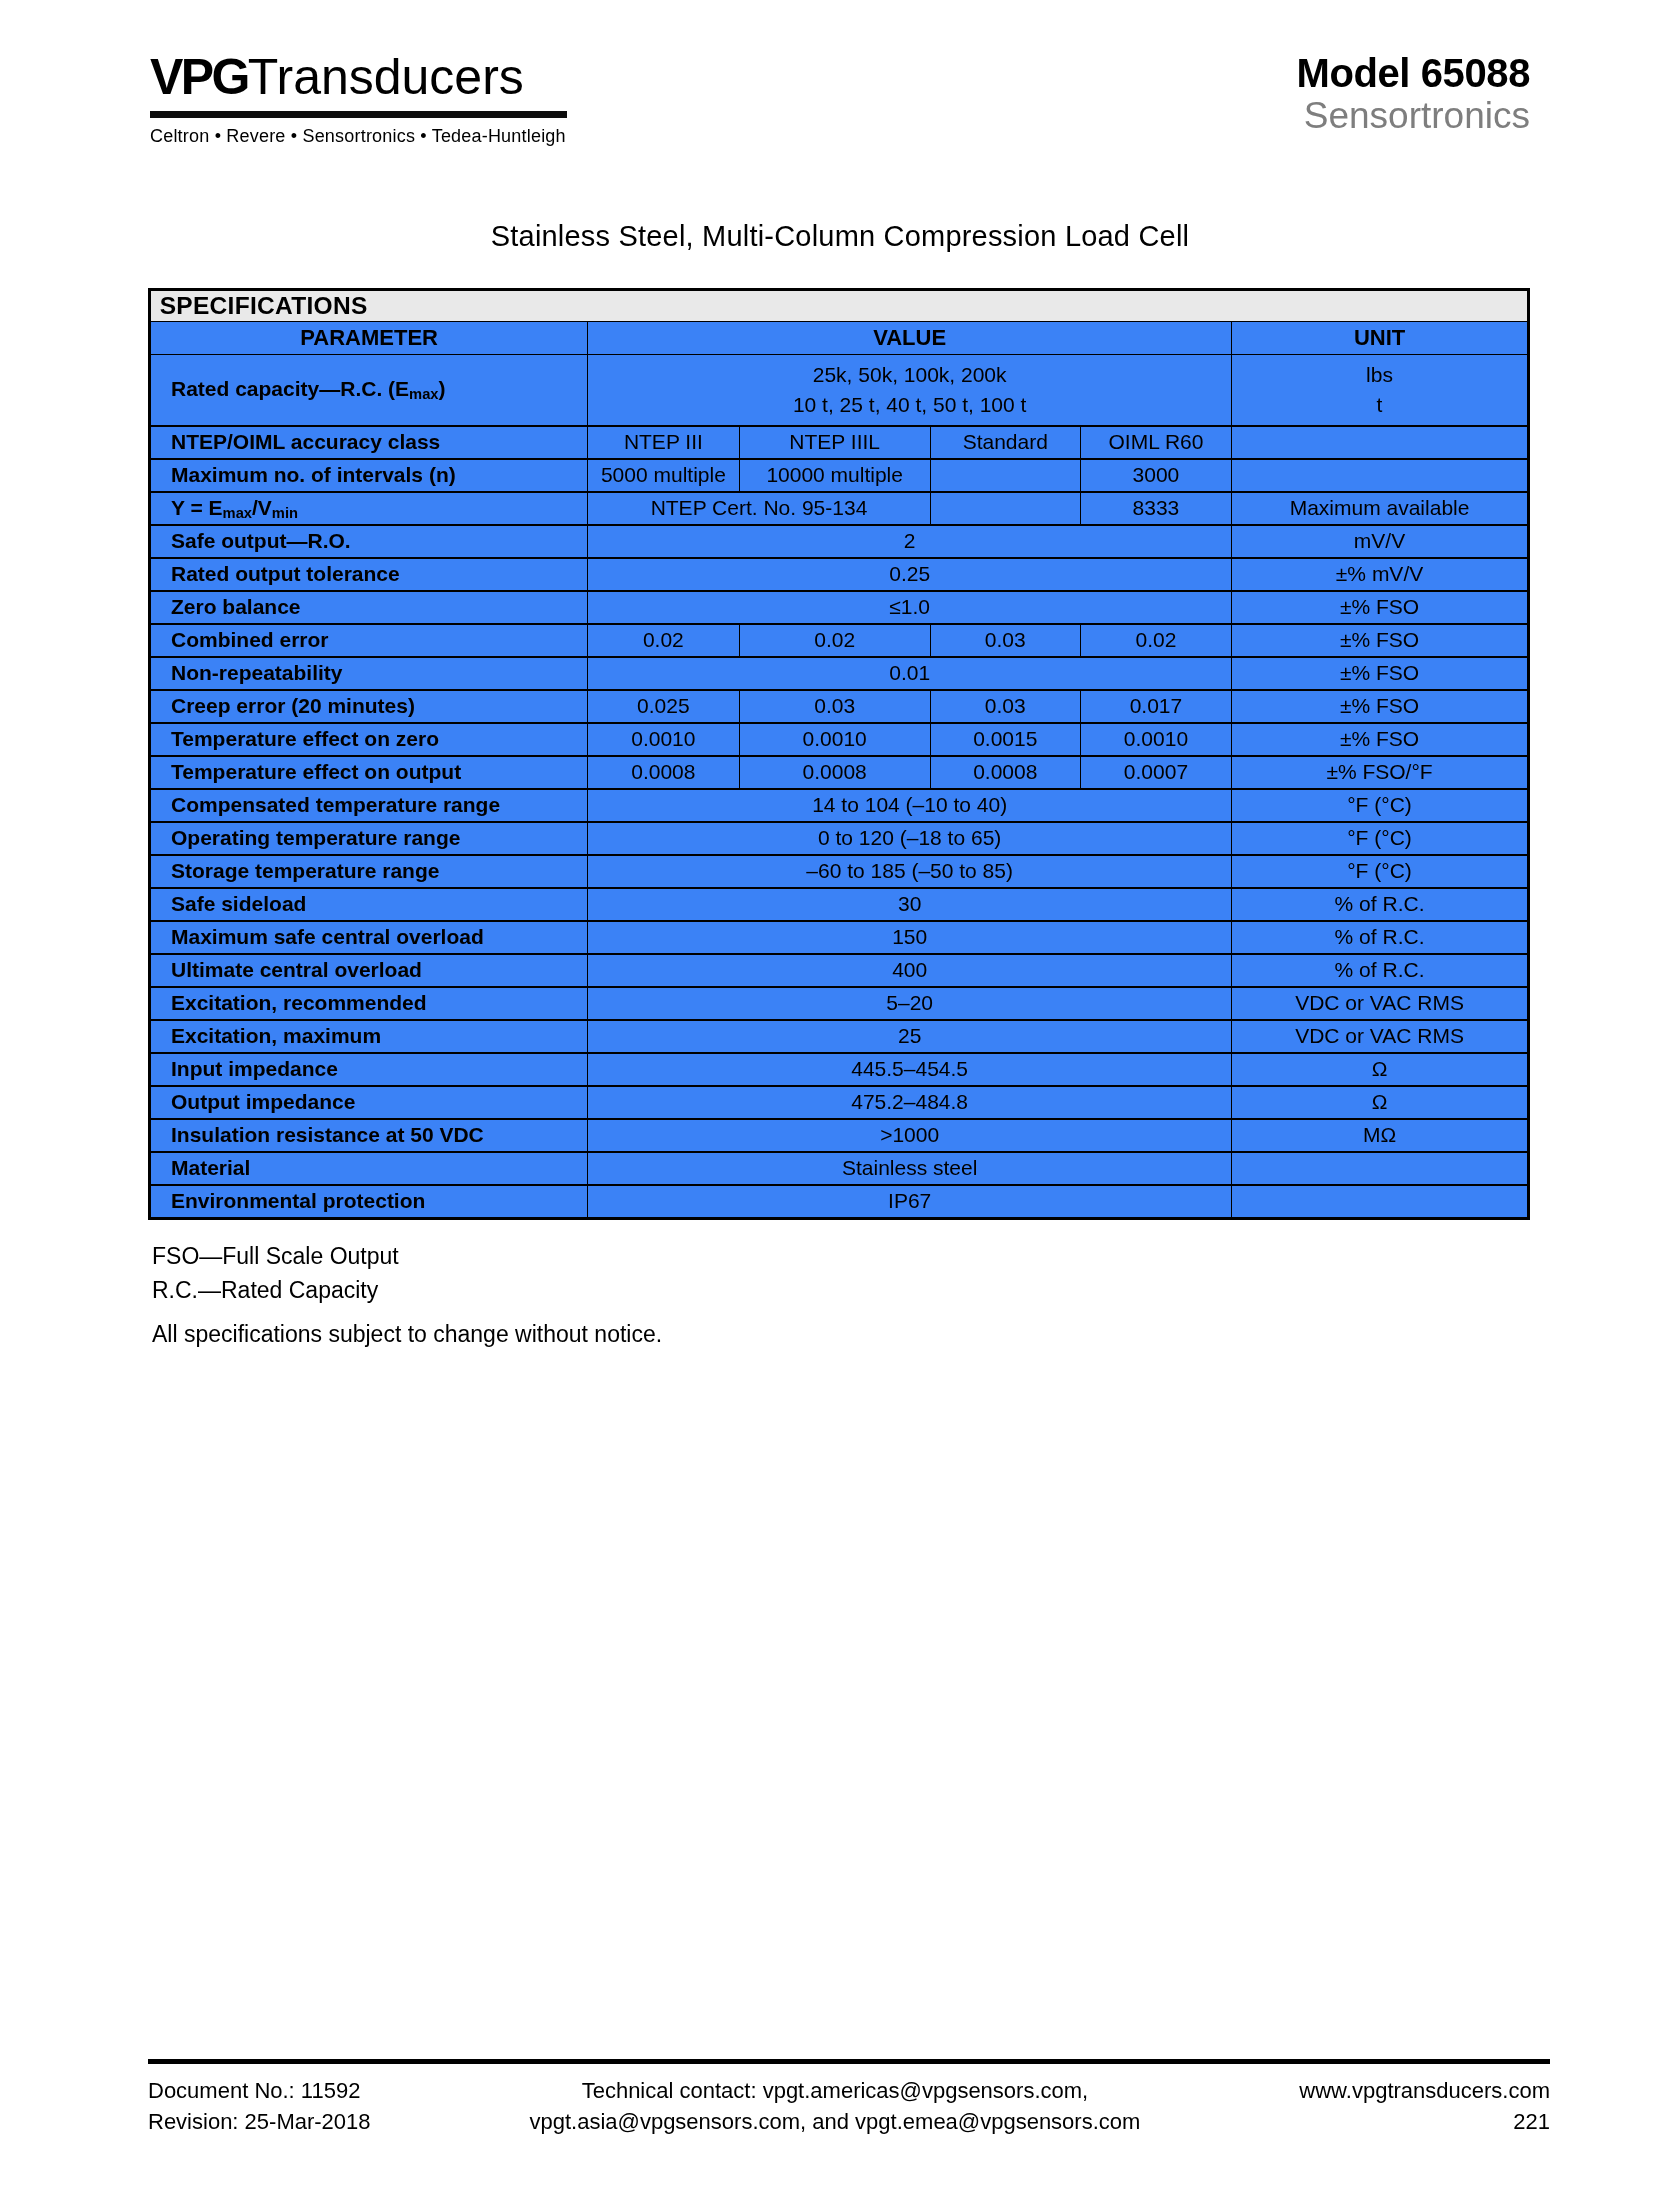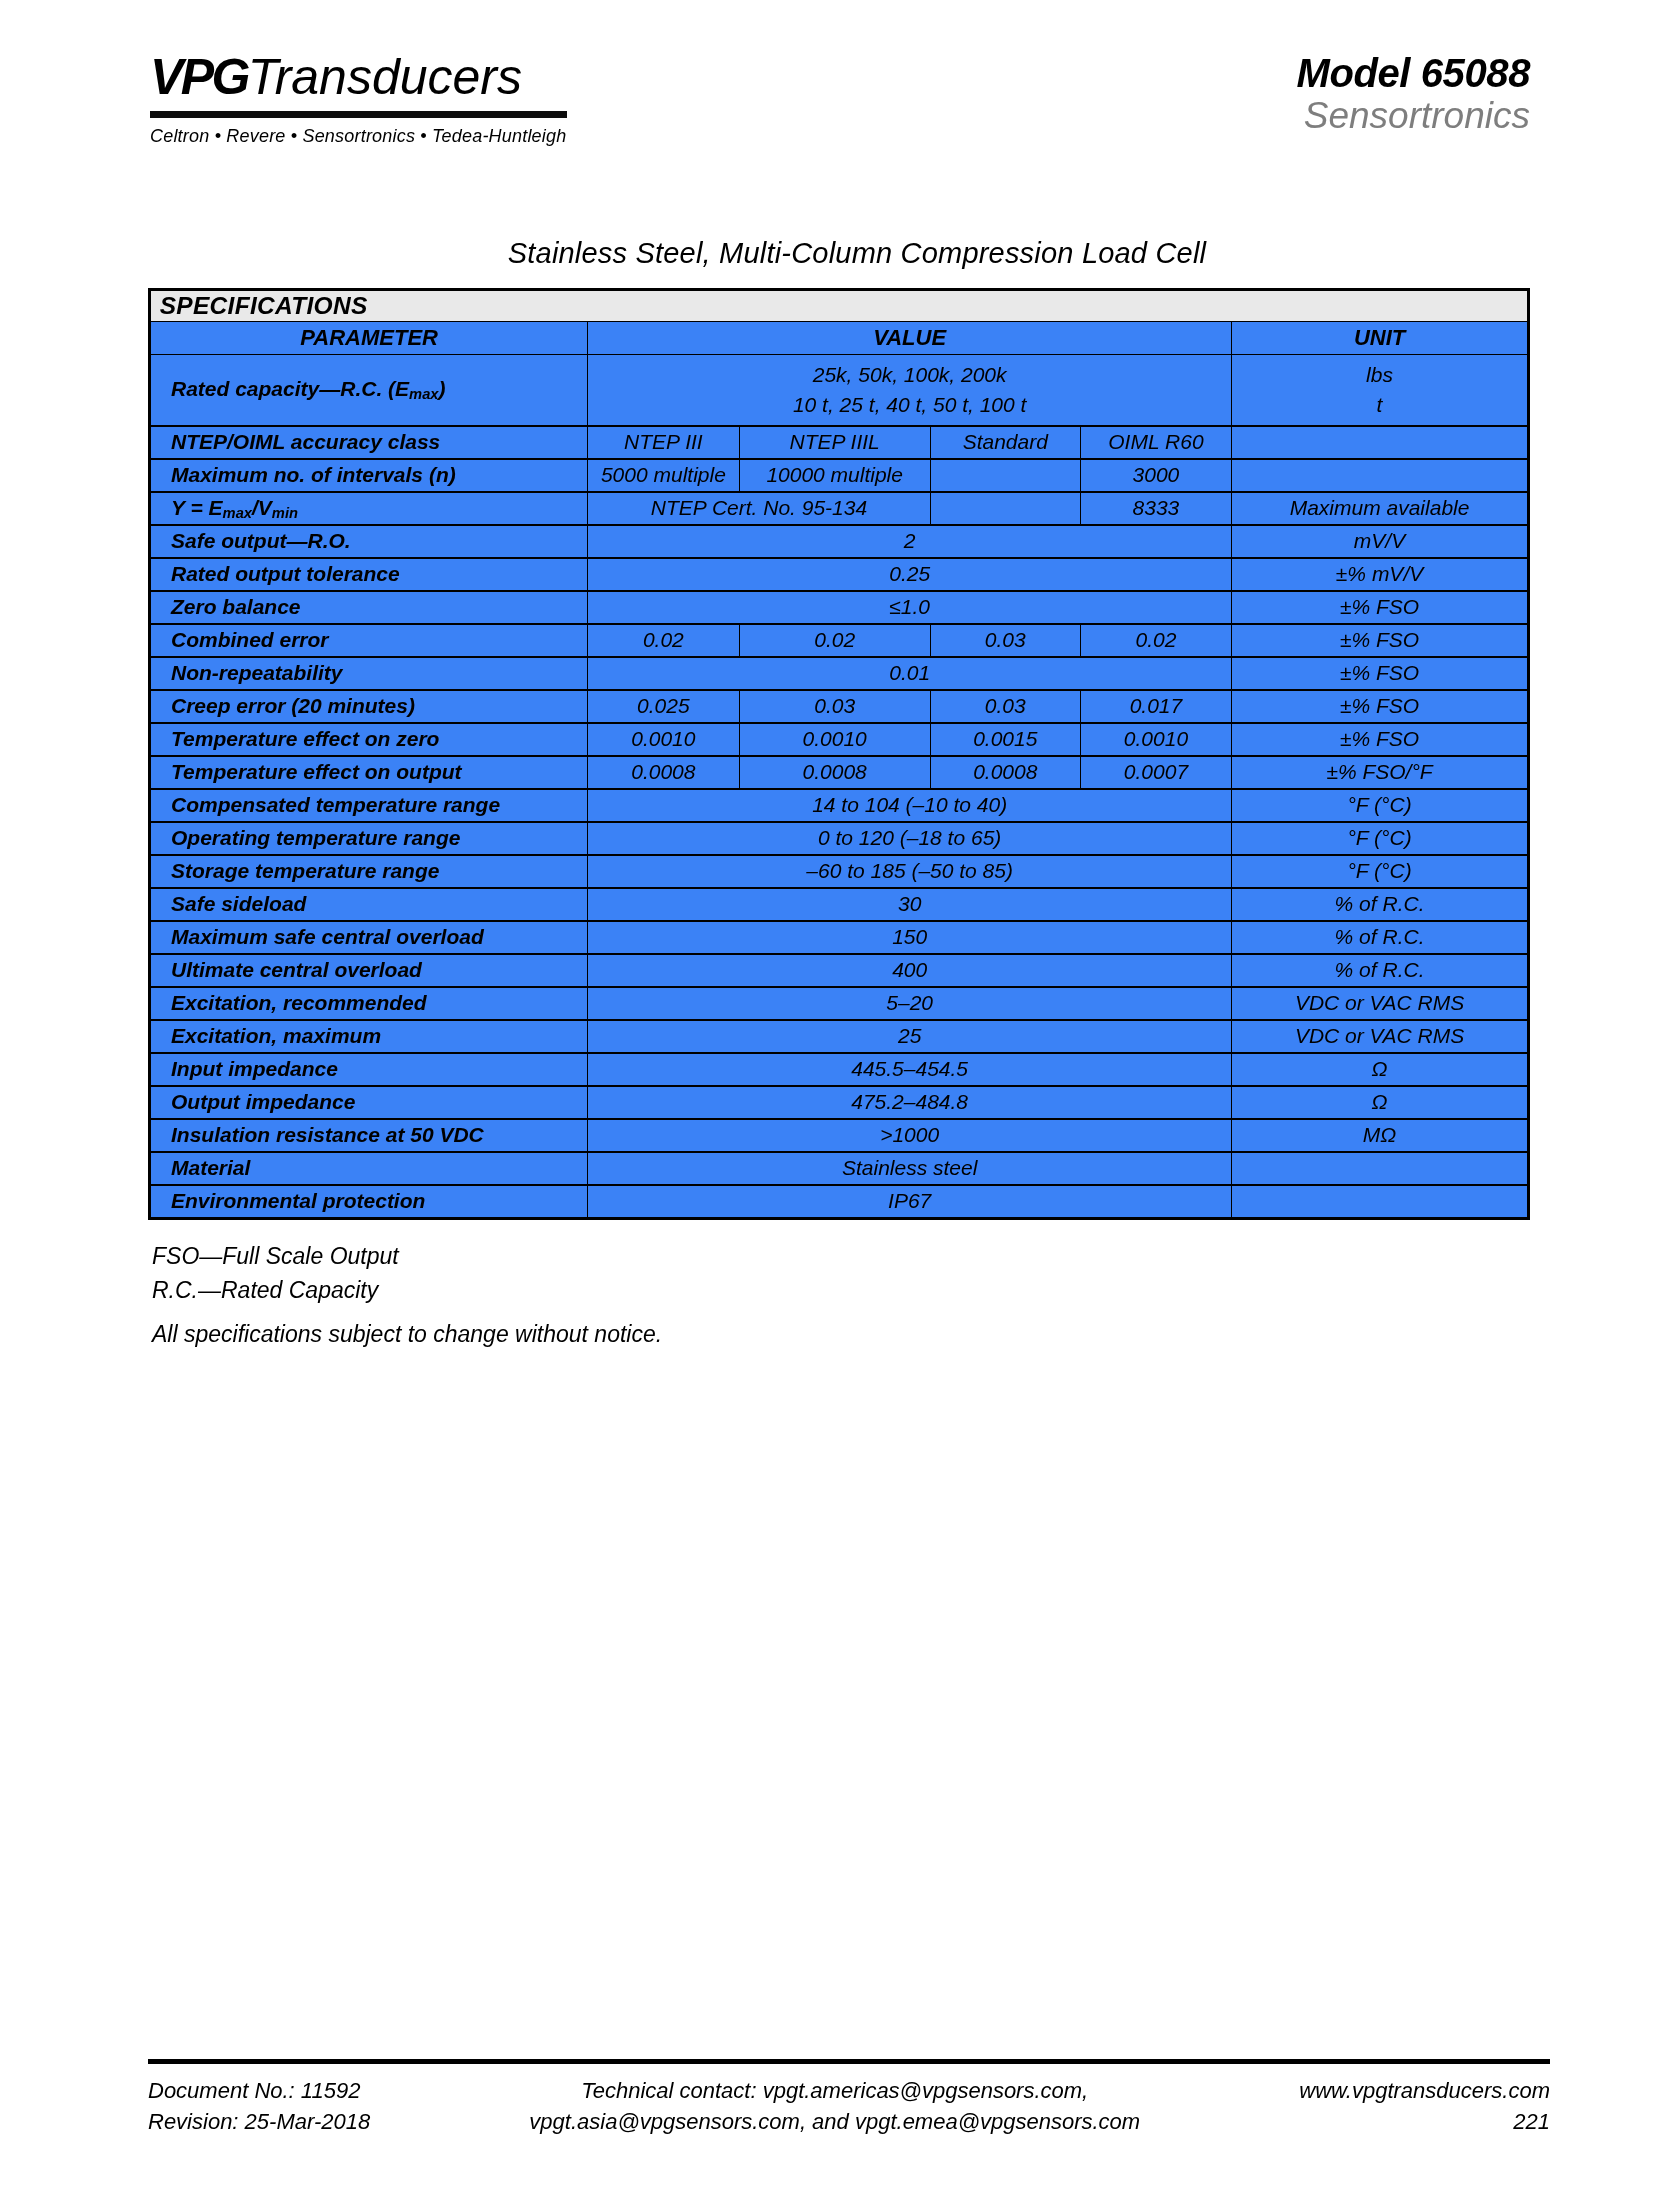--- a/index.html
+++ b/index.html
@@ -2,35 +2,35 @@
 <html style="font-size:14px"><head>
 <meta charset="utf-8">
 <title>Model 65088 Datasheet</title>
 <style>
   html,body { margin:0; padding:0; background:#ffffff; }
   body {
     width:1677px; height:2211px; position:relative;
     font-family:"Liberation Sans","DejaVu Sans",sans-serif;
     color:#000;
   }
-  .page { position:relative; width:1677px; height:2211px; background:#fff; overflow:hidden;font-style:italic; }
+  .page { position:relative; width:1677px; height:2211px; background:#fff; overflow:hidden; }
 
   
   .top { position:absolute; left:150px; top:51px; width:1380px; display:flex; justify-content:space-between; align-items:flex-start; }
   .logo-line { font-size:50px; line-height:1.05; white-space:nowrap; }
   .logo-vpg { font-weight:bold; letter-spacing:-2.6px; }
   .logo-trans { font-weight:normal; letter-spacing:0; }
   .logo-rule { height:7px; background:#0d0d0d; width:417px; margin-top:7.9px; }
   .logo-brands { margin-top:7.9px; font-size:18px; letter-spacing:0.2px; white-space:nowrap; }
   .model-block { text-align:right; line-height:1.1; }
   .model { font-size:40px; font-weight:bold; letter-spacing:-0.4px; }
   .brand { font-size:37px; color:#7e7e7e; margin-top:1px; }
 
   
-  .doc-title { position:absolute; left:150px; top:220px; width:1380px; margin:17px; text-align:center;
+  .doc-title { position:absolute; left:150px; top:220px; width:1380px; margin:0; text-align:center;
                font-size:29px; font-weight:normal; letter-spacing:0.2px; }
 
   
   .spec-table { position:absolute; left:148px; top:288px; width:1382px; border:3.5px solid #000; box-sizing:border-box; background:#3b82f6; }
   .spec-bar { height:31px; background:#e9e9e9; border-bottom:1.7px solid #000;
               display:flex; align-items:center; padding-left:8.7px;
               font-size:24.5px; font-weight:bold; letter-spacing:0.3px; box-sizing:border-box; }
   .t-row { display:grid; grid-template-columns:31.7% 11% 13.9% 10.9% 11% 21.5%; border-top:2.6px solid #000; min-height:33px; box-sizing:border-box; }
   .t-row.t-head { border-top:0; border-bottom:1.7px solid #000; min-height:33px; }
   .t-row.row-capacity { border-top:0; min-height:70px; }

